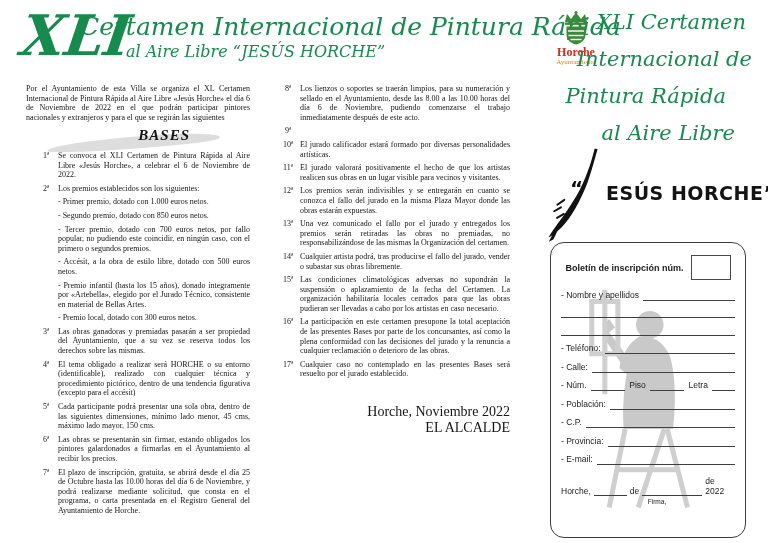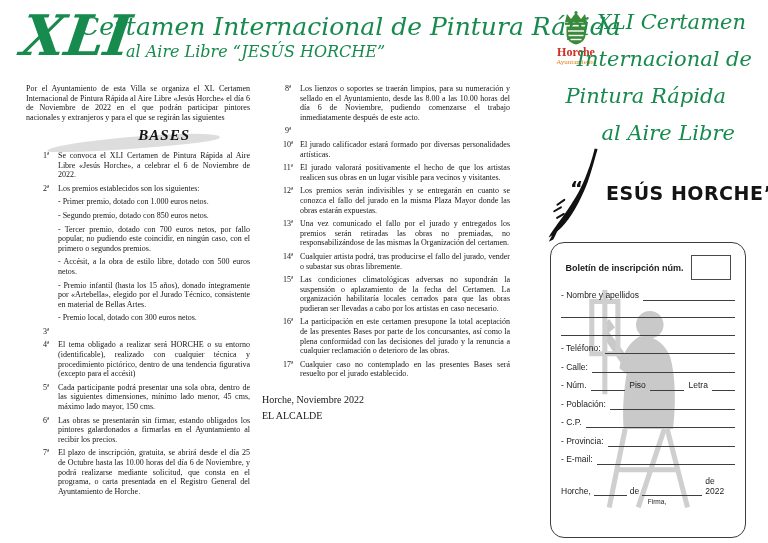--- a/index.html
+++ b/index.html
@@ -23,21 +23,21 @@
   .bases-head .swoosh {
     position:absolute; left:-26px; right:-26px; top:5px; bottom:-6px;
     background:#c6c6c6; opacity:.6; transform:skewX(-40deg) rotate(-4deg);
     border-radius:60% 40% 55% 45% / 70% 60% 40% 30%;
   }
   .bases-txt { position:relative; font-size:15px; font-weight:bold; font-style:italic; letter-spacing:1px; }
   .items { display:flex; flex-direction:column; gap:4px; }
   .item { display:flex; }
   .item .num { flex:none; width:24px; margin-left:14px; text-align:center; }
   .item .txt { flex:1; }
-  .closing { margin-top:16px; text-align:left; font-size:10px; }
+  .closing { margin-top:28px; text-align:right; font-size:14px; }
   .closing div { margin-top:6px; }
 
   
   .logo { position:absolute; left:543px; top:10px; width:66px; text-align:center; font-family:Liberation Serif, serif; }
   .logo svg { display:block; margin:0 auto; }
   .logo-town { color:#cf2e21; font-weight:bold; font-size:12px; line-height:12px; }
   .logo-sub { color:#e08620; font-size:7px; line-height:8px; }
 
   .rtitle { position:absolute; top:4px; right:16px; width:236px; text-align:right; }
   .rtitle .rl { font-size:21px; line-height:37px; }
@@ -120,20 +120,21 @@
           <span class="txt">- Premio infantil (hasta los 15 años), donado íntegramente por «Artebella», elegido por el Jurado Técnico, consistente en material de Bellas Artes.</span>
         </div>
 
         <div class="item">
           <span class="num"></span>
           <span class="txt">- Premio local, dotado con 300 euros netos.</span>
         </div>
 
         <div class="item">
           <span class="num">3ª</span>
+          <span class="txt">Las obras ganadoras y premiadas pasarán a ser propiedad del Ayuntamiento, que a su vez se reserva todos los derechos sobre las mismas.</span>
         </div>
 
         <div class="item">
           <span class="num">4ª</span>
           <span class="txt">El tema obligado a realizar será HORCHE o su entorno (identificable), realizado con cualquier técnica y procedimiento pictórico, dentro de una tendencia figurativa (excepto para el accésit)</span>
         </div>
 
         <div class="item">
           <span class="num">5ª</span>
           <span class="txt">Cada participante podrá presentar una sola obra, dentro de las siguientes dimensiones, mínimo lado menor, 45 cms, máximo lado mayor, 150 cms.</span>

